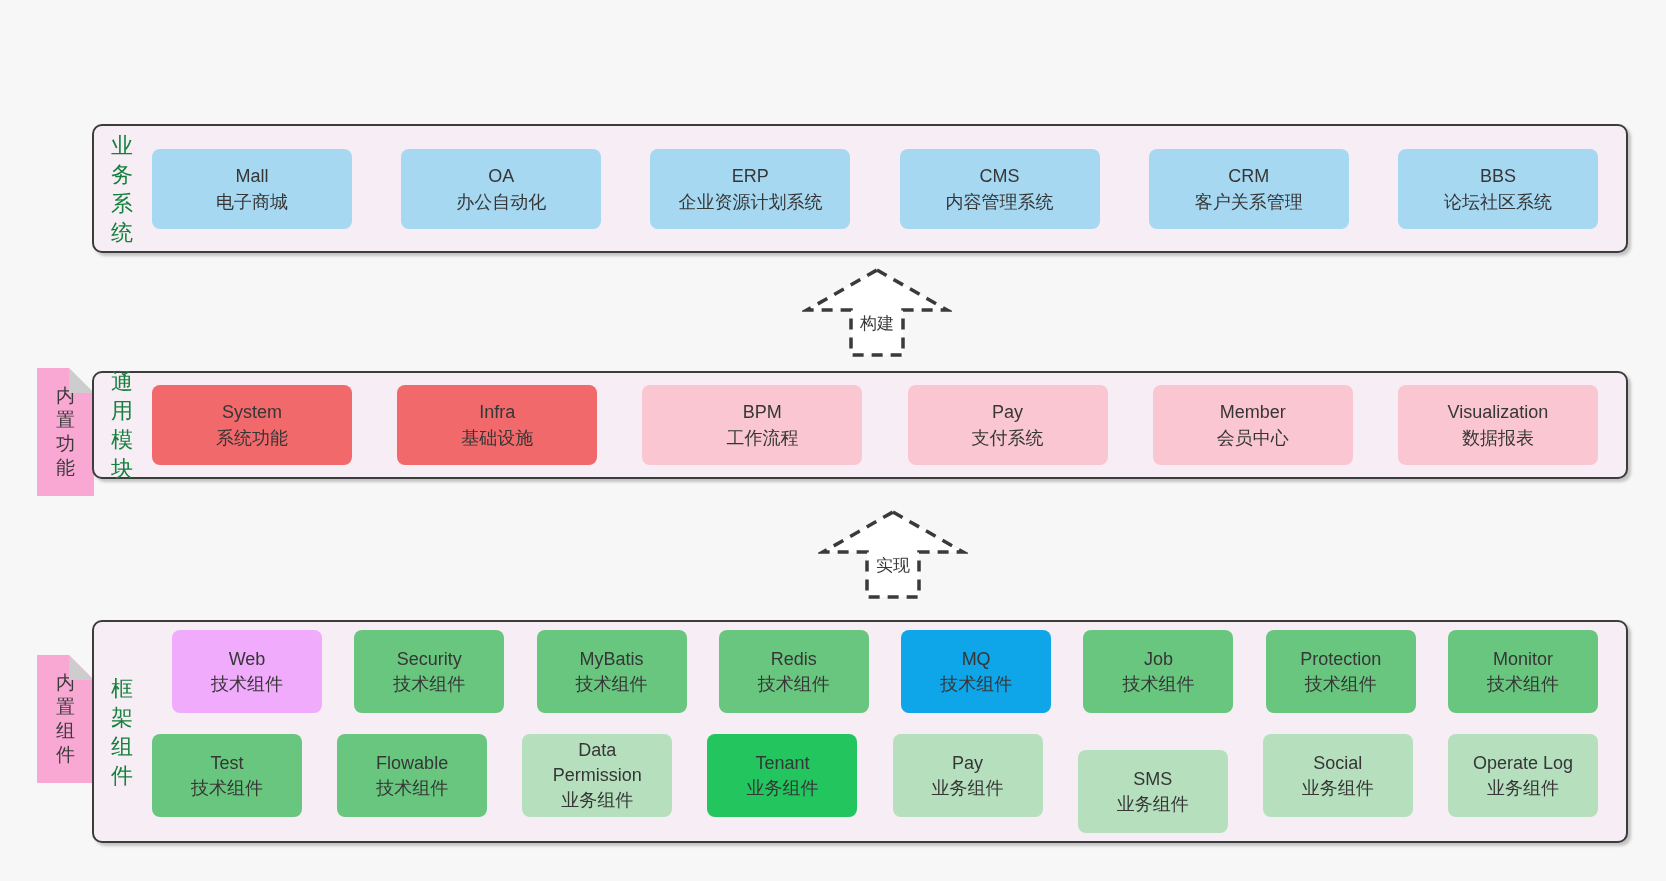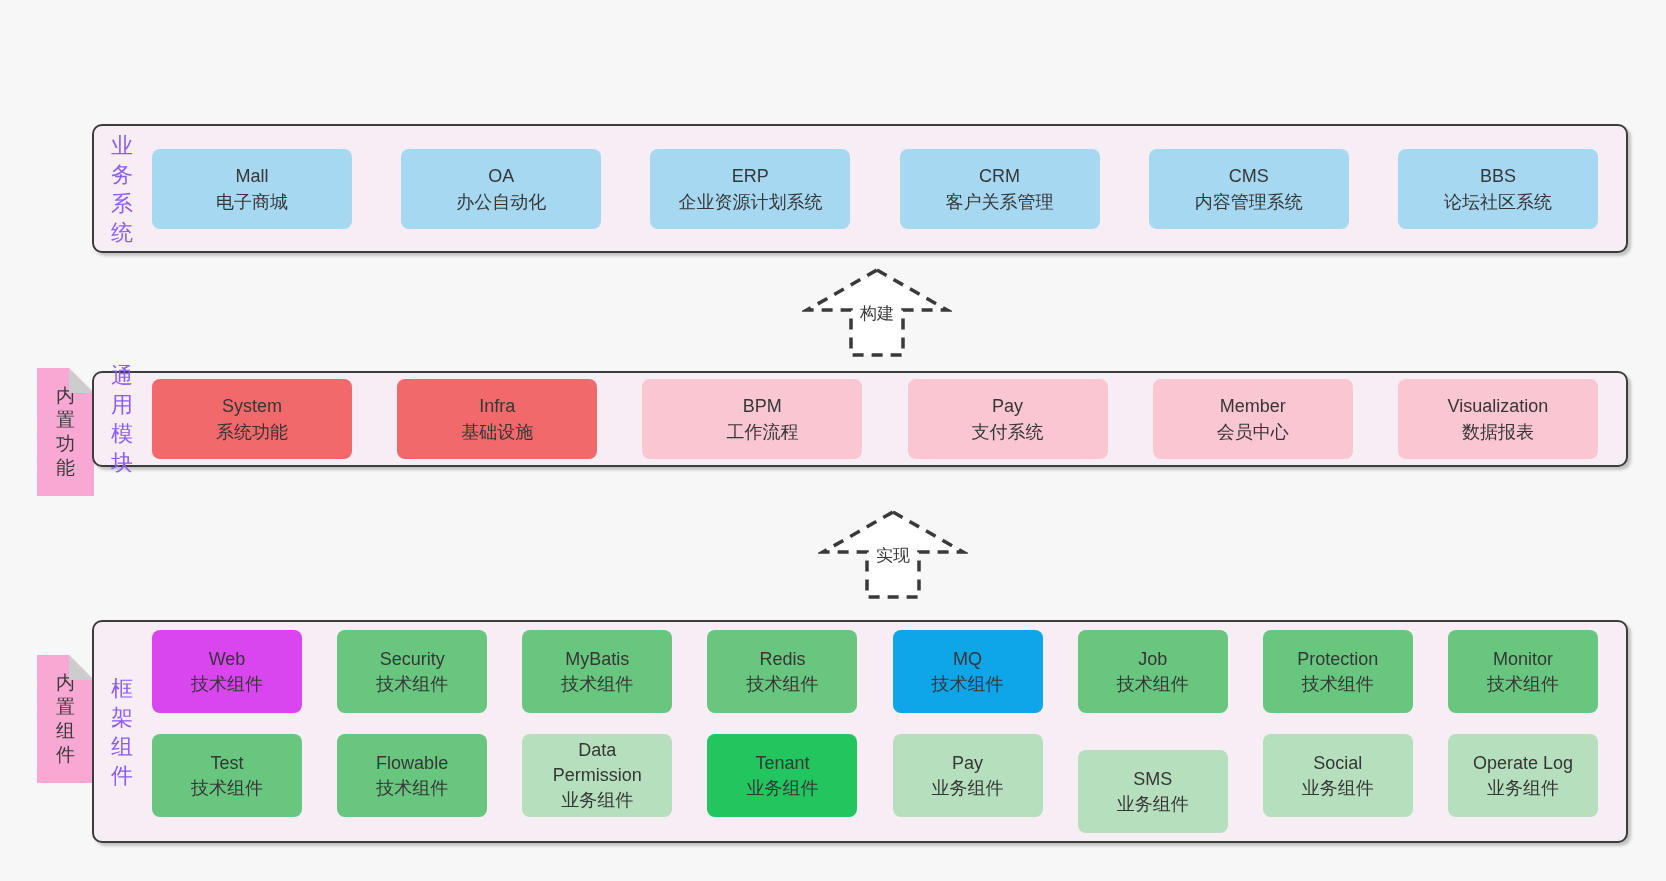--- a/index.html
+++ b/index.html
@@ -18,32 +18,32 @@
     position:absolute;left:92px;width:1536px;
     background:#f7edf4;
     border:2px solid #3c3c3c;
     border-radius:10px;
     box-shadow:3px 3px 3px rgba(60,60,60,.28);
     box-sizing:border-box;
     display:flex;
     z-index:2;
   }
   #band-business{top:124px;height:129px;}
-  #band-modules{top:371px;height:96px;}
+  #band-modules{top:371px;height:108px;}
   #band-components{top:620px;height:223px;}
 
   .vlabel{
     width:56px;flex:0 0 56px;
     display:flex;align-items:center;justify-content:center;
   }
   .vlabel span{
     display:block;width:25px;
     font-size:22px;line-height:29px;
     word-break:break-all;text-align:center;
-    color:#8b5cf6;
+    color:#15803d;
   }
 
   .boxes{
     flex:1;display:flex;align-items:center;
     justify-content:space-between;
     padding:0 28px 0 2px;
   }
   .boxes-col{
     flex:1;display:flex;flex-direction:column;
     justify-content:center;gap:21px;
@@ -93,21 +93,21 @@
     word-break:break-all;text-align:center;
     color:#3a3a3a;
   }
 
   
   .arrow{position:absolute;width:150px;height:92px;z-index:3;}
   #arrow-build{left:802px;top:267px;}
   #arrow-implement{left:818px;top:509px;text-decoration:underline;}
   .arrow svg{position:absolute;inset:0;}
   .arrow-label{
-    position:absolute;left:50%;top:36px;
+    position:absolute;left:50%;top:46px;
     transform:translateX(-50%);
     background:#ffffff;padding:0 4px;
     font-size:17px;line-height:22px;color:#3a3a3a;
     white-space:nowrap;
   }
 </style>
 </head>
 <body>
 
 <div class="canvas">
@@ -132,26 +132,26 @@
         </div>
         <div class="bigbox v-blue" style="background: rgb(167, 216, 242);">
           <div class="box-name">OA</div>
           <div class="box-desc">办公自动化</div>
         </div>
         <div class="bigbox v-blue" style="background: rgb(167, 216, 242);">
           <div class="box-name">ERP</div>
           <div class="box-desc">企业资源计划系统</div>
         </div>
         <div class="bigbox v-blue" style="background: rgb(167, 216, 242);">
+          <div class="box-name">CMS</div>
+          <div class="box-desc">内容管理系统</div>
+        </div>
+        <div class="bigbox v-blue" style="background: rgb(167, 216, 242);">
           <div class="box-name">CRM</div>
           <div class="box-desc">客户关系管理</div>
-        </div>
-        <div class="bigbox v-blue" style="background: rgb(167, 216, 242);">
-          <div class="box-name">CMS</div>
-          <div class="box-desc">内容管理系统</div>
         </div>
         <div class="bigbox v-blue" style="background: rgb(167, 216, 242);">
           <div class="box-name">BBS</div>
           <div class="box-desc">论坛社区系统</div>
         </div>
       </div>
   </section>
 
   <div class="arrow" id="arrow-build">
     <svg viewBox="0 0 150 92">
@@ -198,21 +198,21 @@
     </svg>
     <span class="arrow-label">实现</span>
   </div>
 
   <section class="band" id="band-components">
     <div class="vlabel">
       <span>框架组件</span>
     </div>
     <div class="boxes-col">
       <div class="boxrow" id="components-row-1">
-          <div class="smallbox v-green" style="background: #d946ef;">
+          <div class="smallbox v-green" style="background: #f0abfc; margin-left: 20px;">
             <div class="box-name">Web</div>
             <div class="box-desc">技术组件</div>
           </div>
           <div class="smallbox v-green" style="background: rgb(104, 198, 126);">
             <div class="box-name">Security</div>
             <div class="box-desc">技术组件</div>
           </div>
           <div class="smallbox v-green" style="background: rgb(104, 198, 126);">
             <div class="box-name">MyBatis</div>
             <div class="box-desc">技术组件</div>

